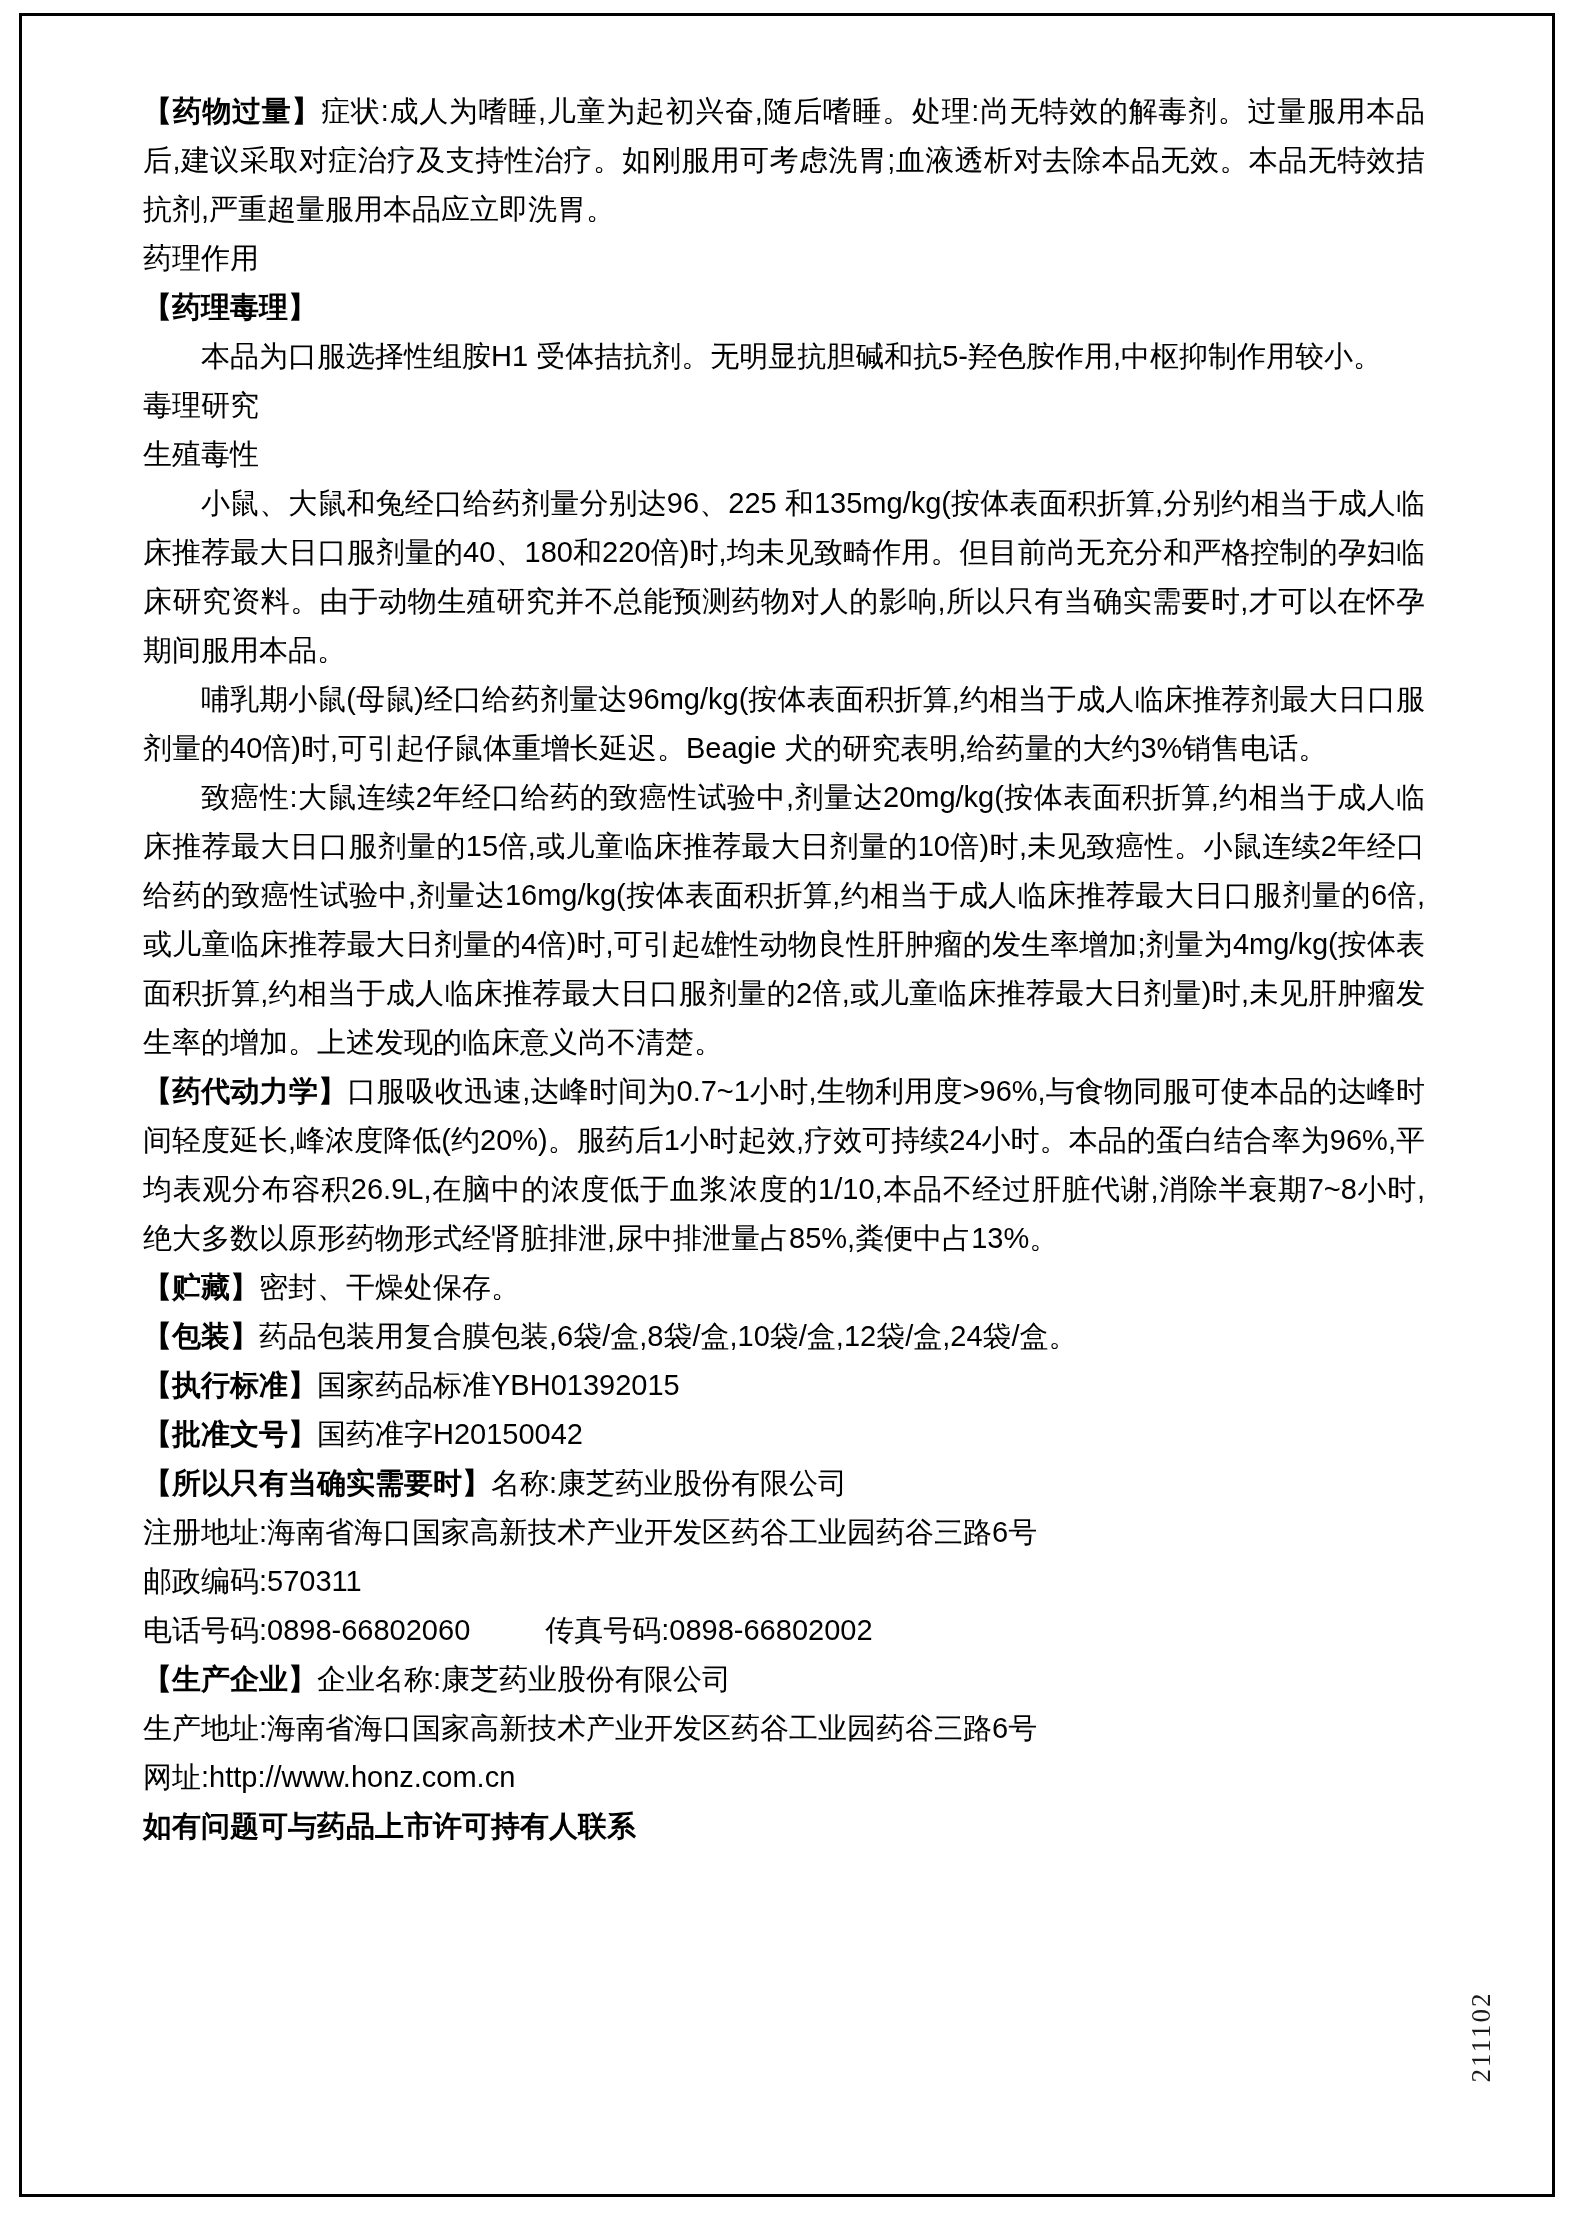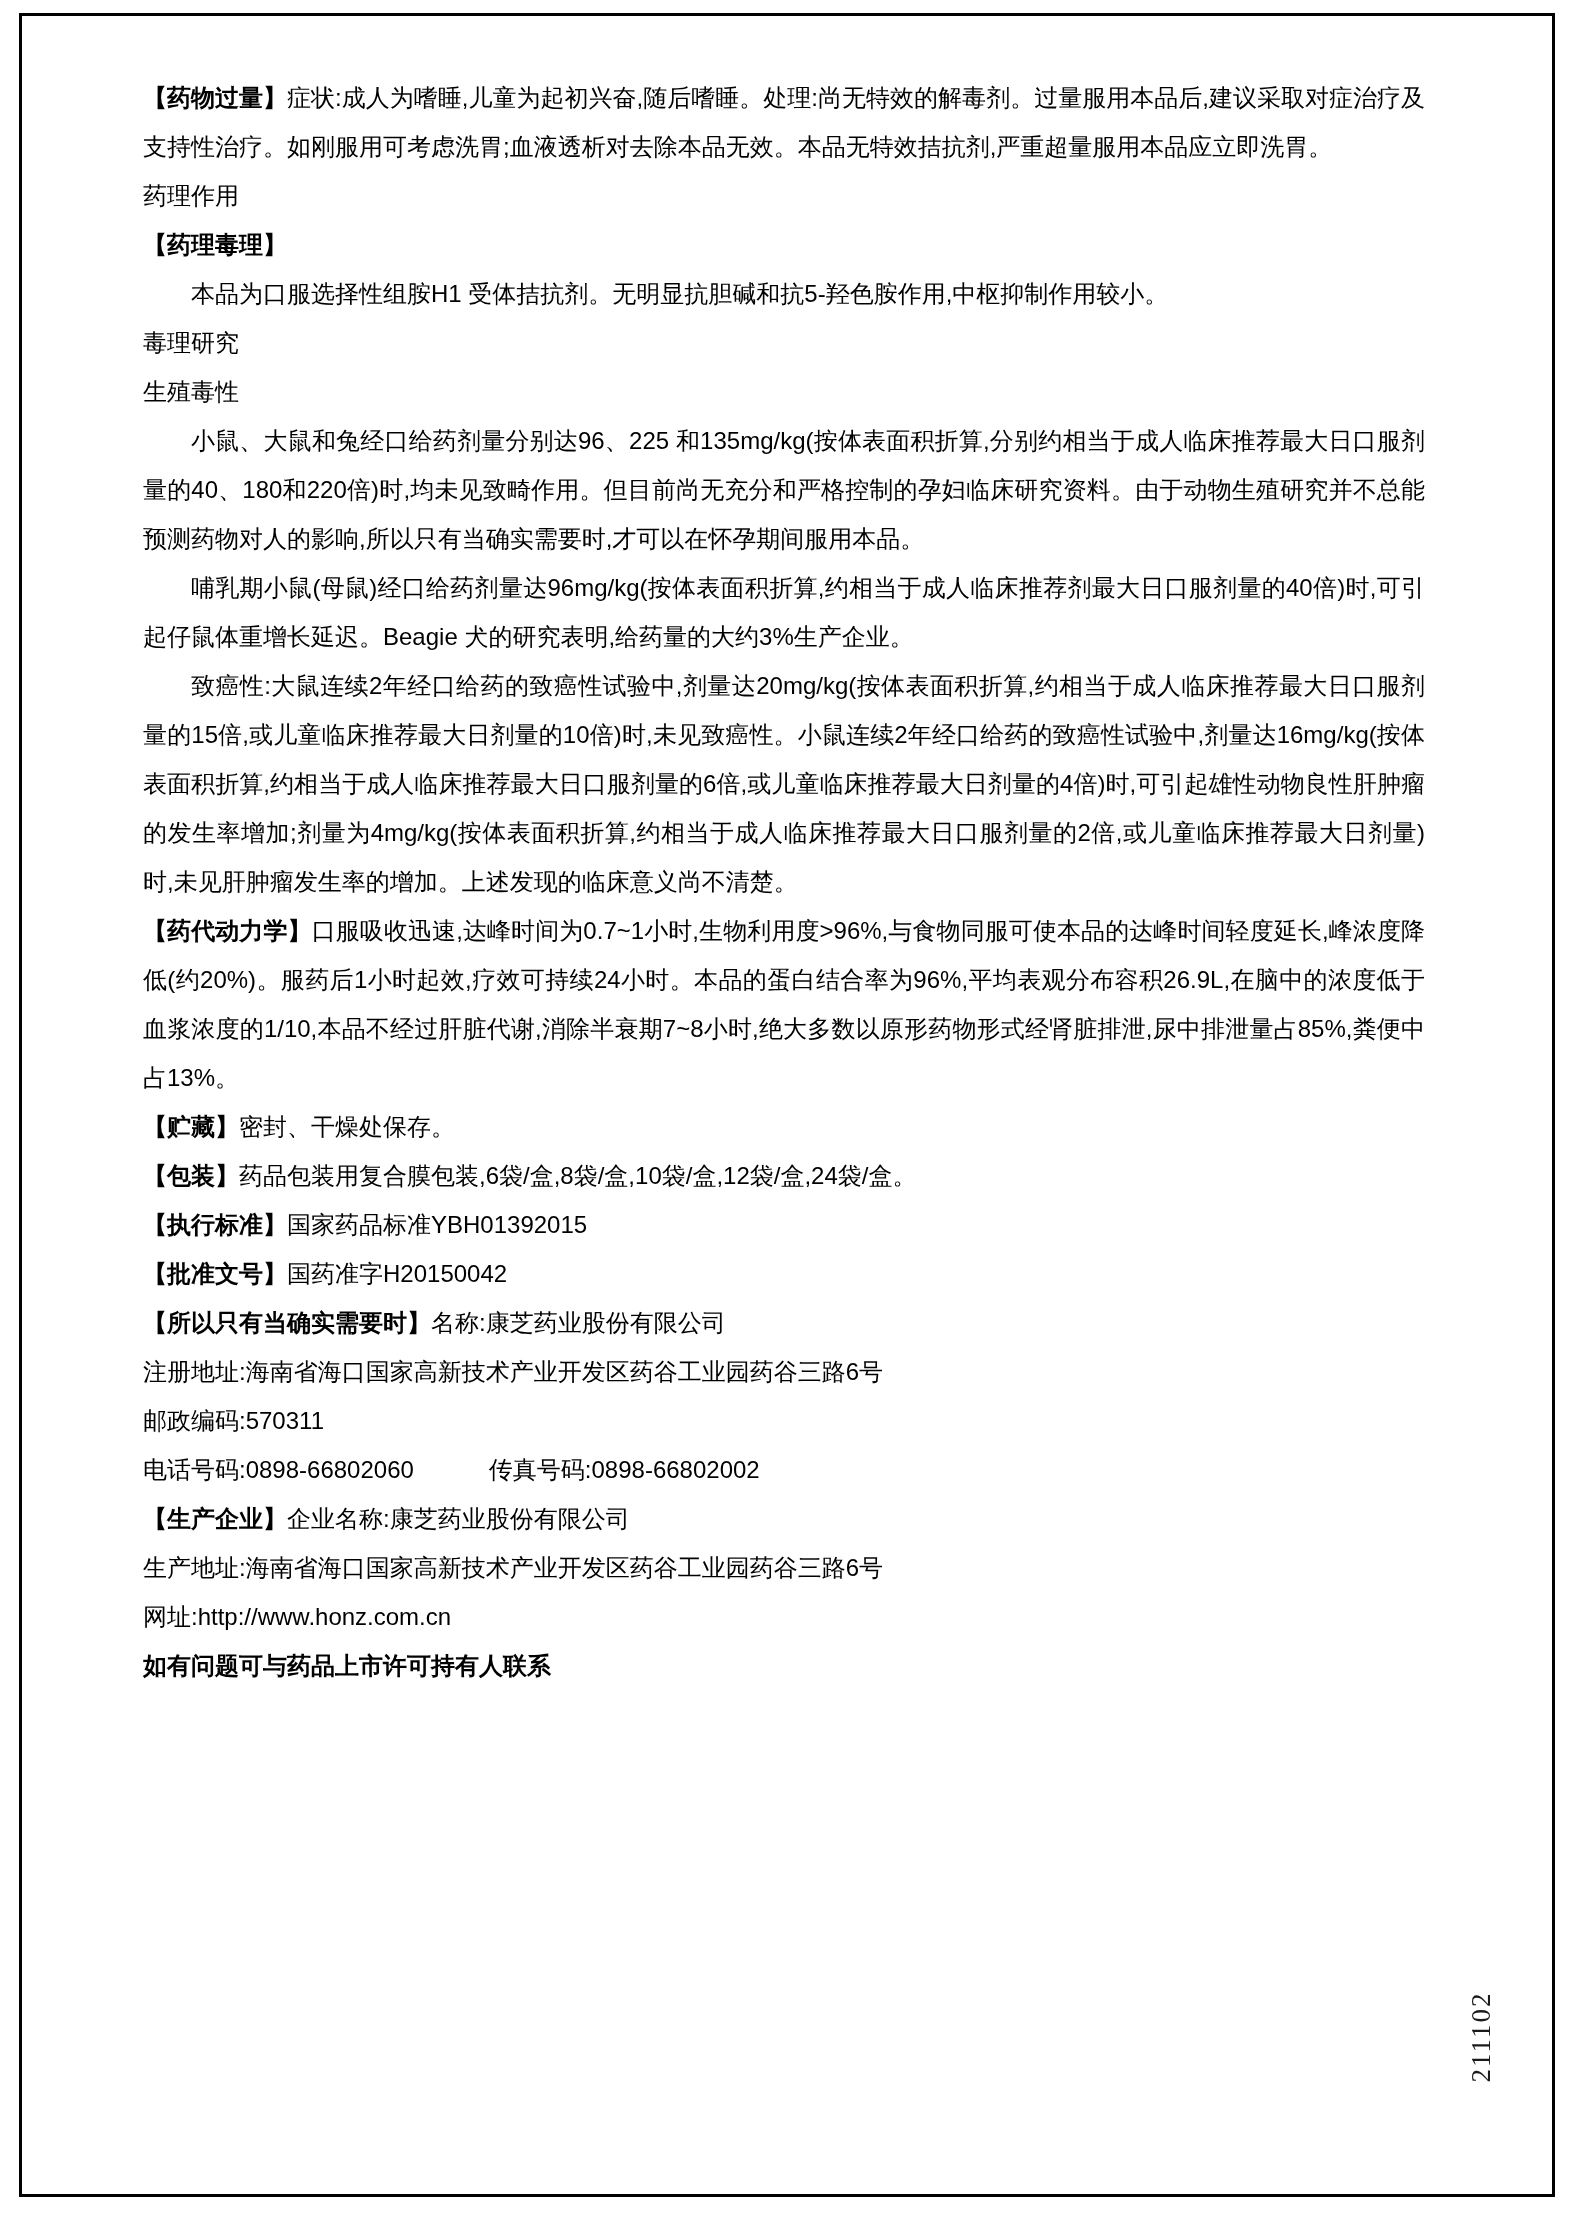--- a/index.html
+++ b/index.html
@@ -22,23 +22,23 @@
     top: 13px;
     width: 1536px;
     height: 2184px;
     border: 3px solid #000000;
     box-sizing: border-box;
     pointer-events: none;
   }
   .content {
     position: absolute;
     left: 143px;
-    top: 73px;
+    top: 87px;
     width: 1282px;
-    font-size: 24px;
+    font-size: 29px;
     line-height: 49px;
     text-align: justify;
   }
   .para {
     margin: 0;
   }
   .para.indent {
     text-indent: 2em;
   }
   .para.bold {
@@ -68,21 +68,21 @@
 <div class="page">
   <div class="page-border"></div>
   <div class="content" id="doc-content">
       <div class="para"><span class="lbl">【药物过量】</span><span>症状:成人为嗜睡,儿童为起初兴奋,随后嗜睡。处理:尚无特效的解毒剂。过量服用本品后,建议采取对症治疗及支持性治疗。如刚服用可考虑洗胃;血液透析对去除本品无效。本品无特效拮抗剂,严重超量服用本品应立即洗胃。</span></div>
       <div class="para"><span>药理作用</span></div>
       <div class="para"><span class="lbl">【药理毒理】</span></div>
       <div class="para indent"><span>本品为口服选择性组胺H1 受体拮抗剂。无明显抗胆碱和抗5-羟色胺作用,中枢抑制作用较小。</span></div>
       <div class="para"><span>毒理研究</span></div>
       <div class="para"><span>生殖毒性</span></div>
       <div class="para indent"><span>小鼠、大鼠和兔经口给药剂量分别达96、225 和135mg/kg(按体表面积折算,分别约相当于成人临床推荐最大日口服剂量的40、180和220倍)时,均未见致畸作用。但目前尚无充分和严格控制的孕妇临床研究资料。由于动物生殖研究并不总能预测药物对人的影响,所以只有当确实需要时,才可以在怀孕期间服用本品。</span></div>
-      <div class="para indent"><span>哺乳期小鼠(母鼠)经口给药剂量达96mg/kg(按体表面积折算,约相当于成人临床推荐剂最大日口服剂量的40倍)时,可引起仔鼠体重增长延迟。Beagie 犬的研究表明,给药量的大约3%生产企业。</span></div>
+      <div class="para indent"><span>哺乳期小鼠(母鼠)经口给药剂量达96mg/kg(按体表面积折算,约相当于成人临床推荐剂最大日口服剂量的40倍)时,可引起仔鼠体重增长延迟。Beagie 犬的研究表明,给药量的大约3%销售电话。</span></div>
       <div class="para indent"><span>致癌性:大鼠连续2年经口给药的致癌性试验中,剂量达20mg/kg(按体表面积折算,约相当于成人临床推荐最大日口服剂量的15倍,或儿童临床推荐最大日剂量的10倍)时,未见致癌性。小鼠连续2年经口给药的致癌性试验中,剂量达16mg/kg(按体表面积折算,约相当于成人临床推荐最大日口服剂量的6倍,或儿童临床推荐最大日剂量的4倍)时,可引起雄性动物良性肝肿瘤的发生率增加;剂量为4mg/kg(按体表面积折算,约相当于成人临床推荐最大日口服剂量的2倍,或儿童临床推荐最大日剂量)时,未见肝肿瘤发生率的增加。上述发现的临床意义尚不清楚。</span></div>
       <div class="para"><span class="lbl">【药代动力学】</span><span>口服吸收迅速,达峰时间为0.7~1小时,生物利用度&gt;96%,与食物同服可使本品的达峰时间轻度延长,峰浓度降低(约20%)。服药后1小时起效,疗效可持续24小时。本品的蛋白结合率为96%,平均表观分布容积26.9L,在脑中的浓度低于血浆浓度的1/10,本品不经过肝脏代谢,消除半衰期7~8小时,绝大多数以原形药物形式经肾脏排泄,尿中排泄量占85%,粪便中占13%。</span></div>
       <div class="para"><span class="lbl">【贮藏】</span><span>密封、干燥处保存。</span></div>
       <div class="para"><span class="lbl">【包装】</span><span>药品包装用复合膜包装,6袋/盒,8袋/盒,10袋/盒,12袋/盒,24袋/盒。</span></div>
       <div class="para"><span class="lbl">【执行标准】</span><span>国家药品标准YBH01392015</span></div>
       <div class="para"><span class="lbl">【批准文号】</span><span>国药准字H20150042</span></div>
       <div class="para"><span class="lbl">【所以只有当确实需要时】</span><span>名称:康芝药业股份有限公司</span></div>
       <div class="para"><span>注册地址:海南省海口国家高新技术产业开发区药谷工业园药谷三路6号</span></div>
       <div class="para"><span>邮政编码:570311</span></div>
       <div class="para"><span>电话号码:0898-66802060</span><span class="gap">传真号码:0898-66802002</span></div>

